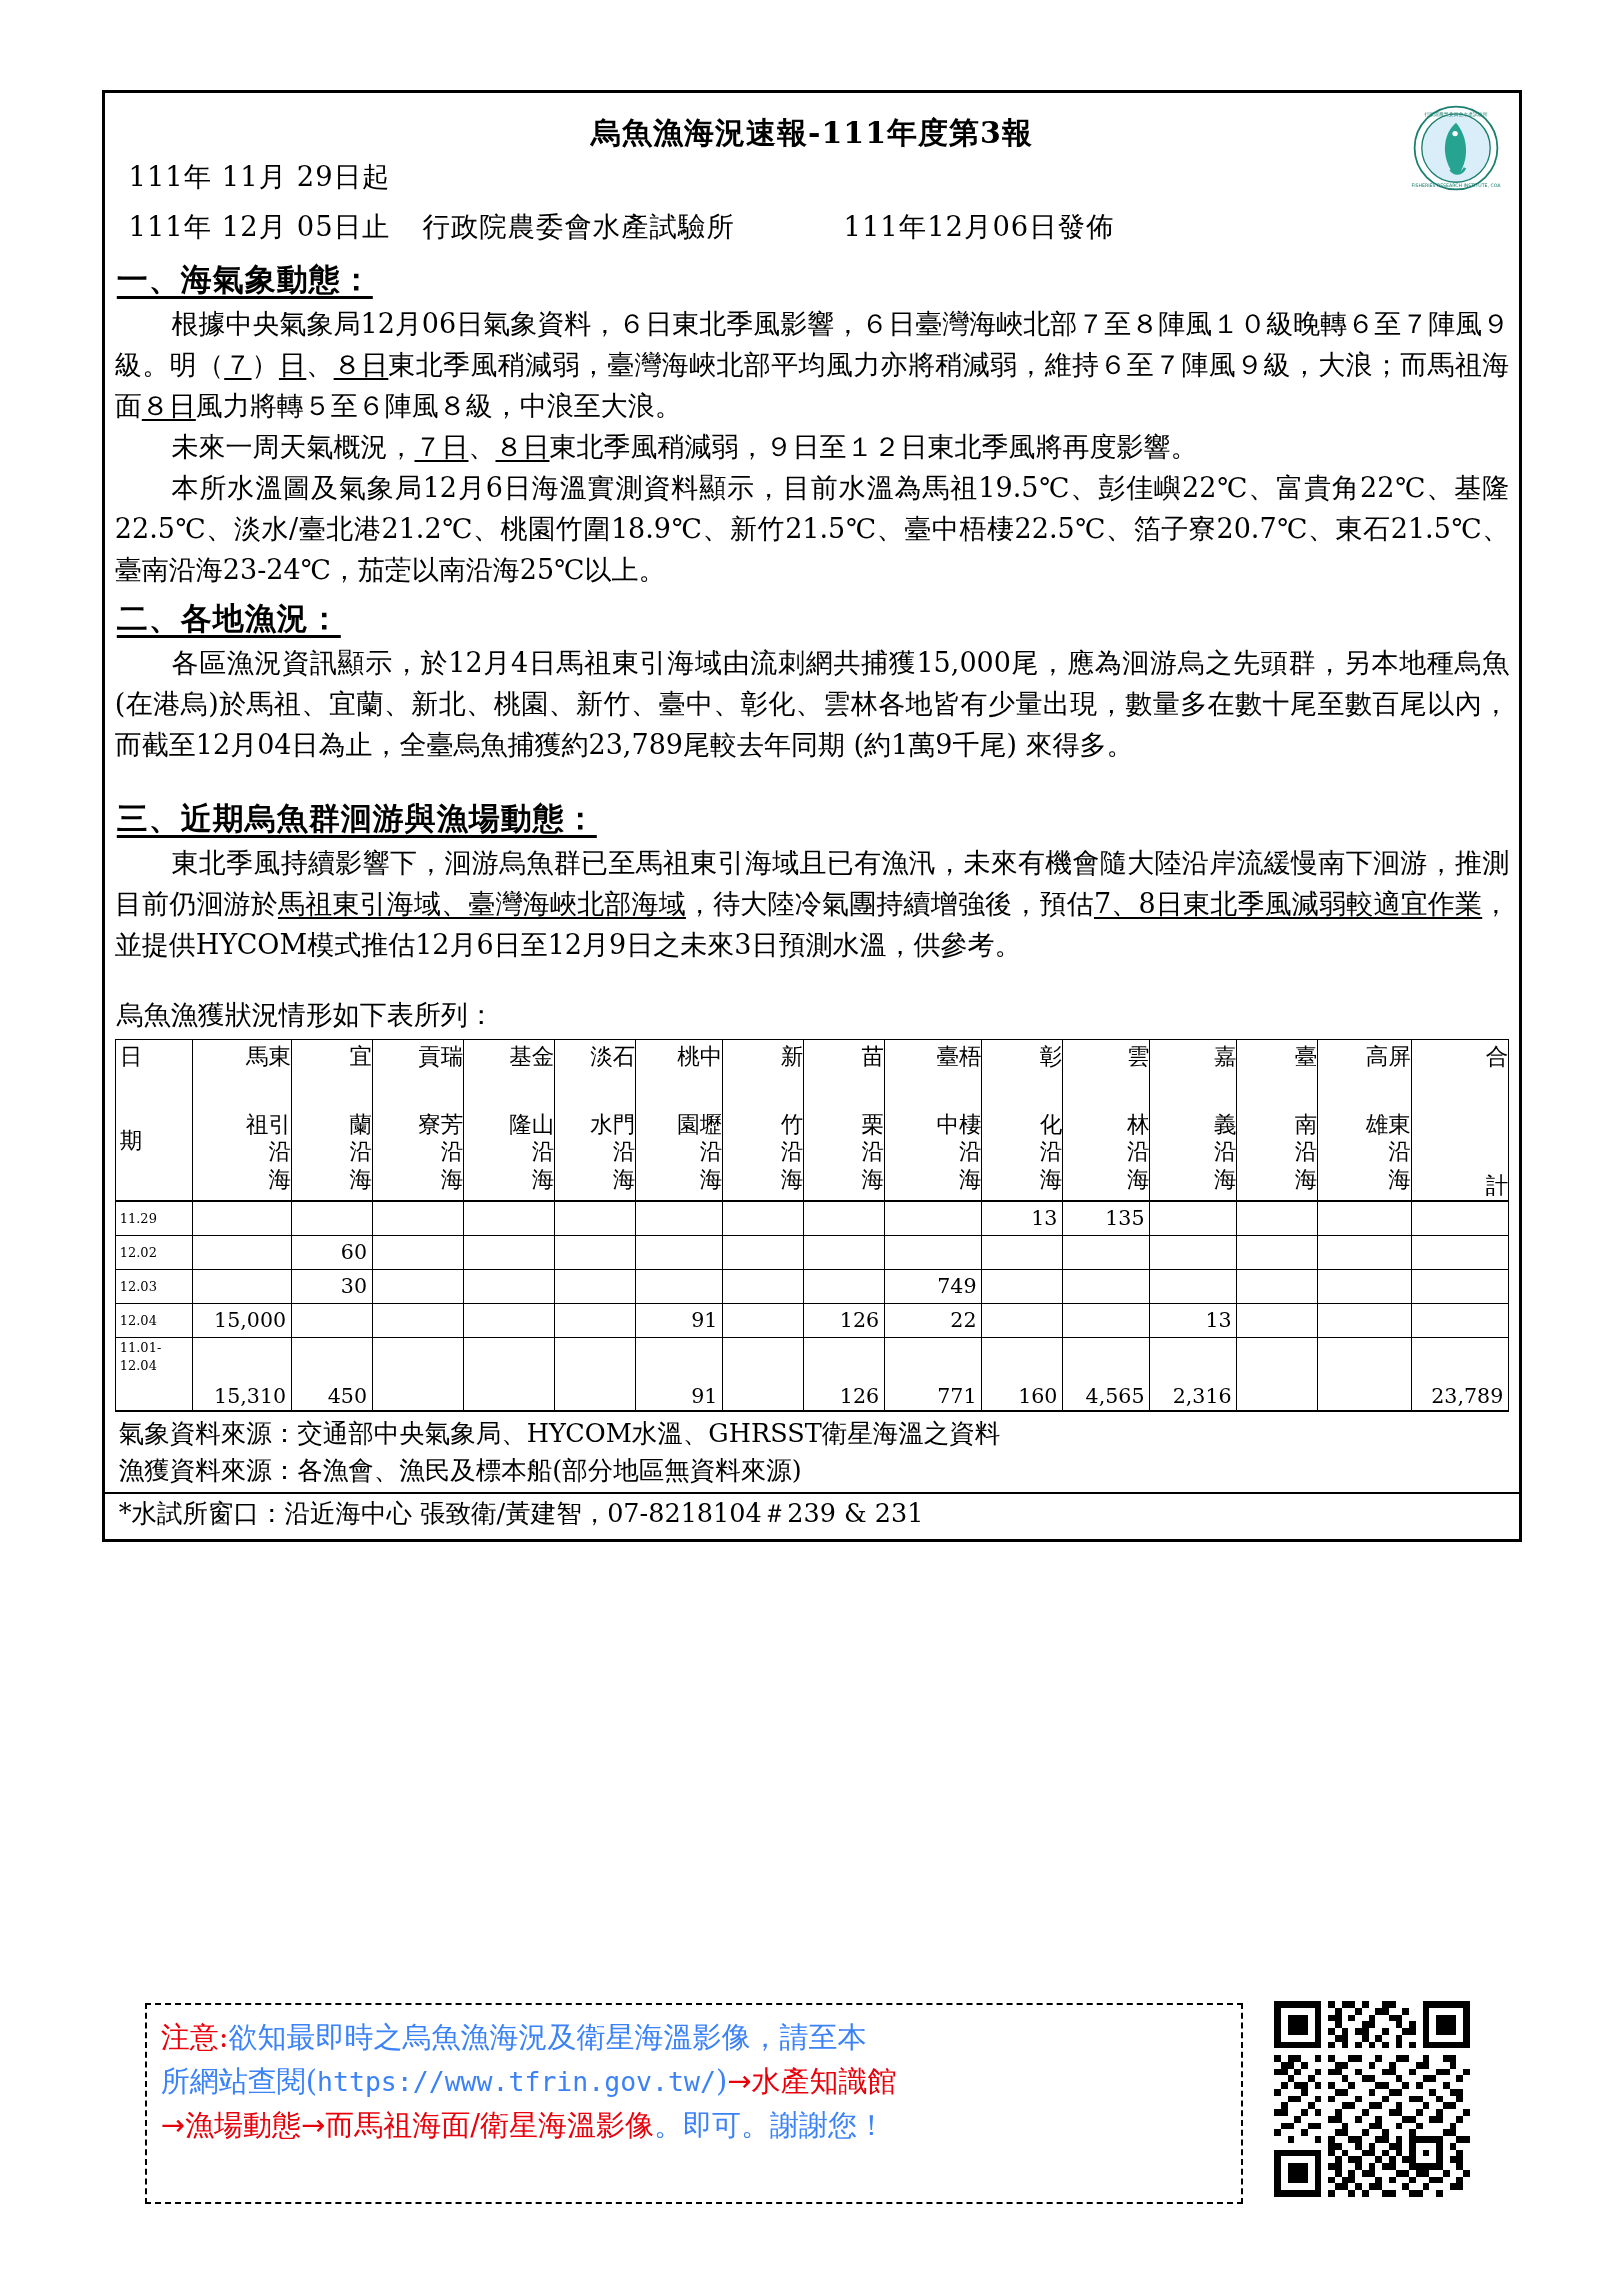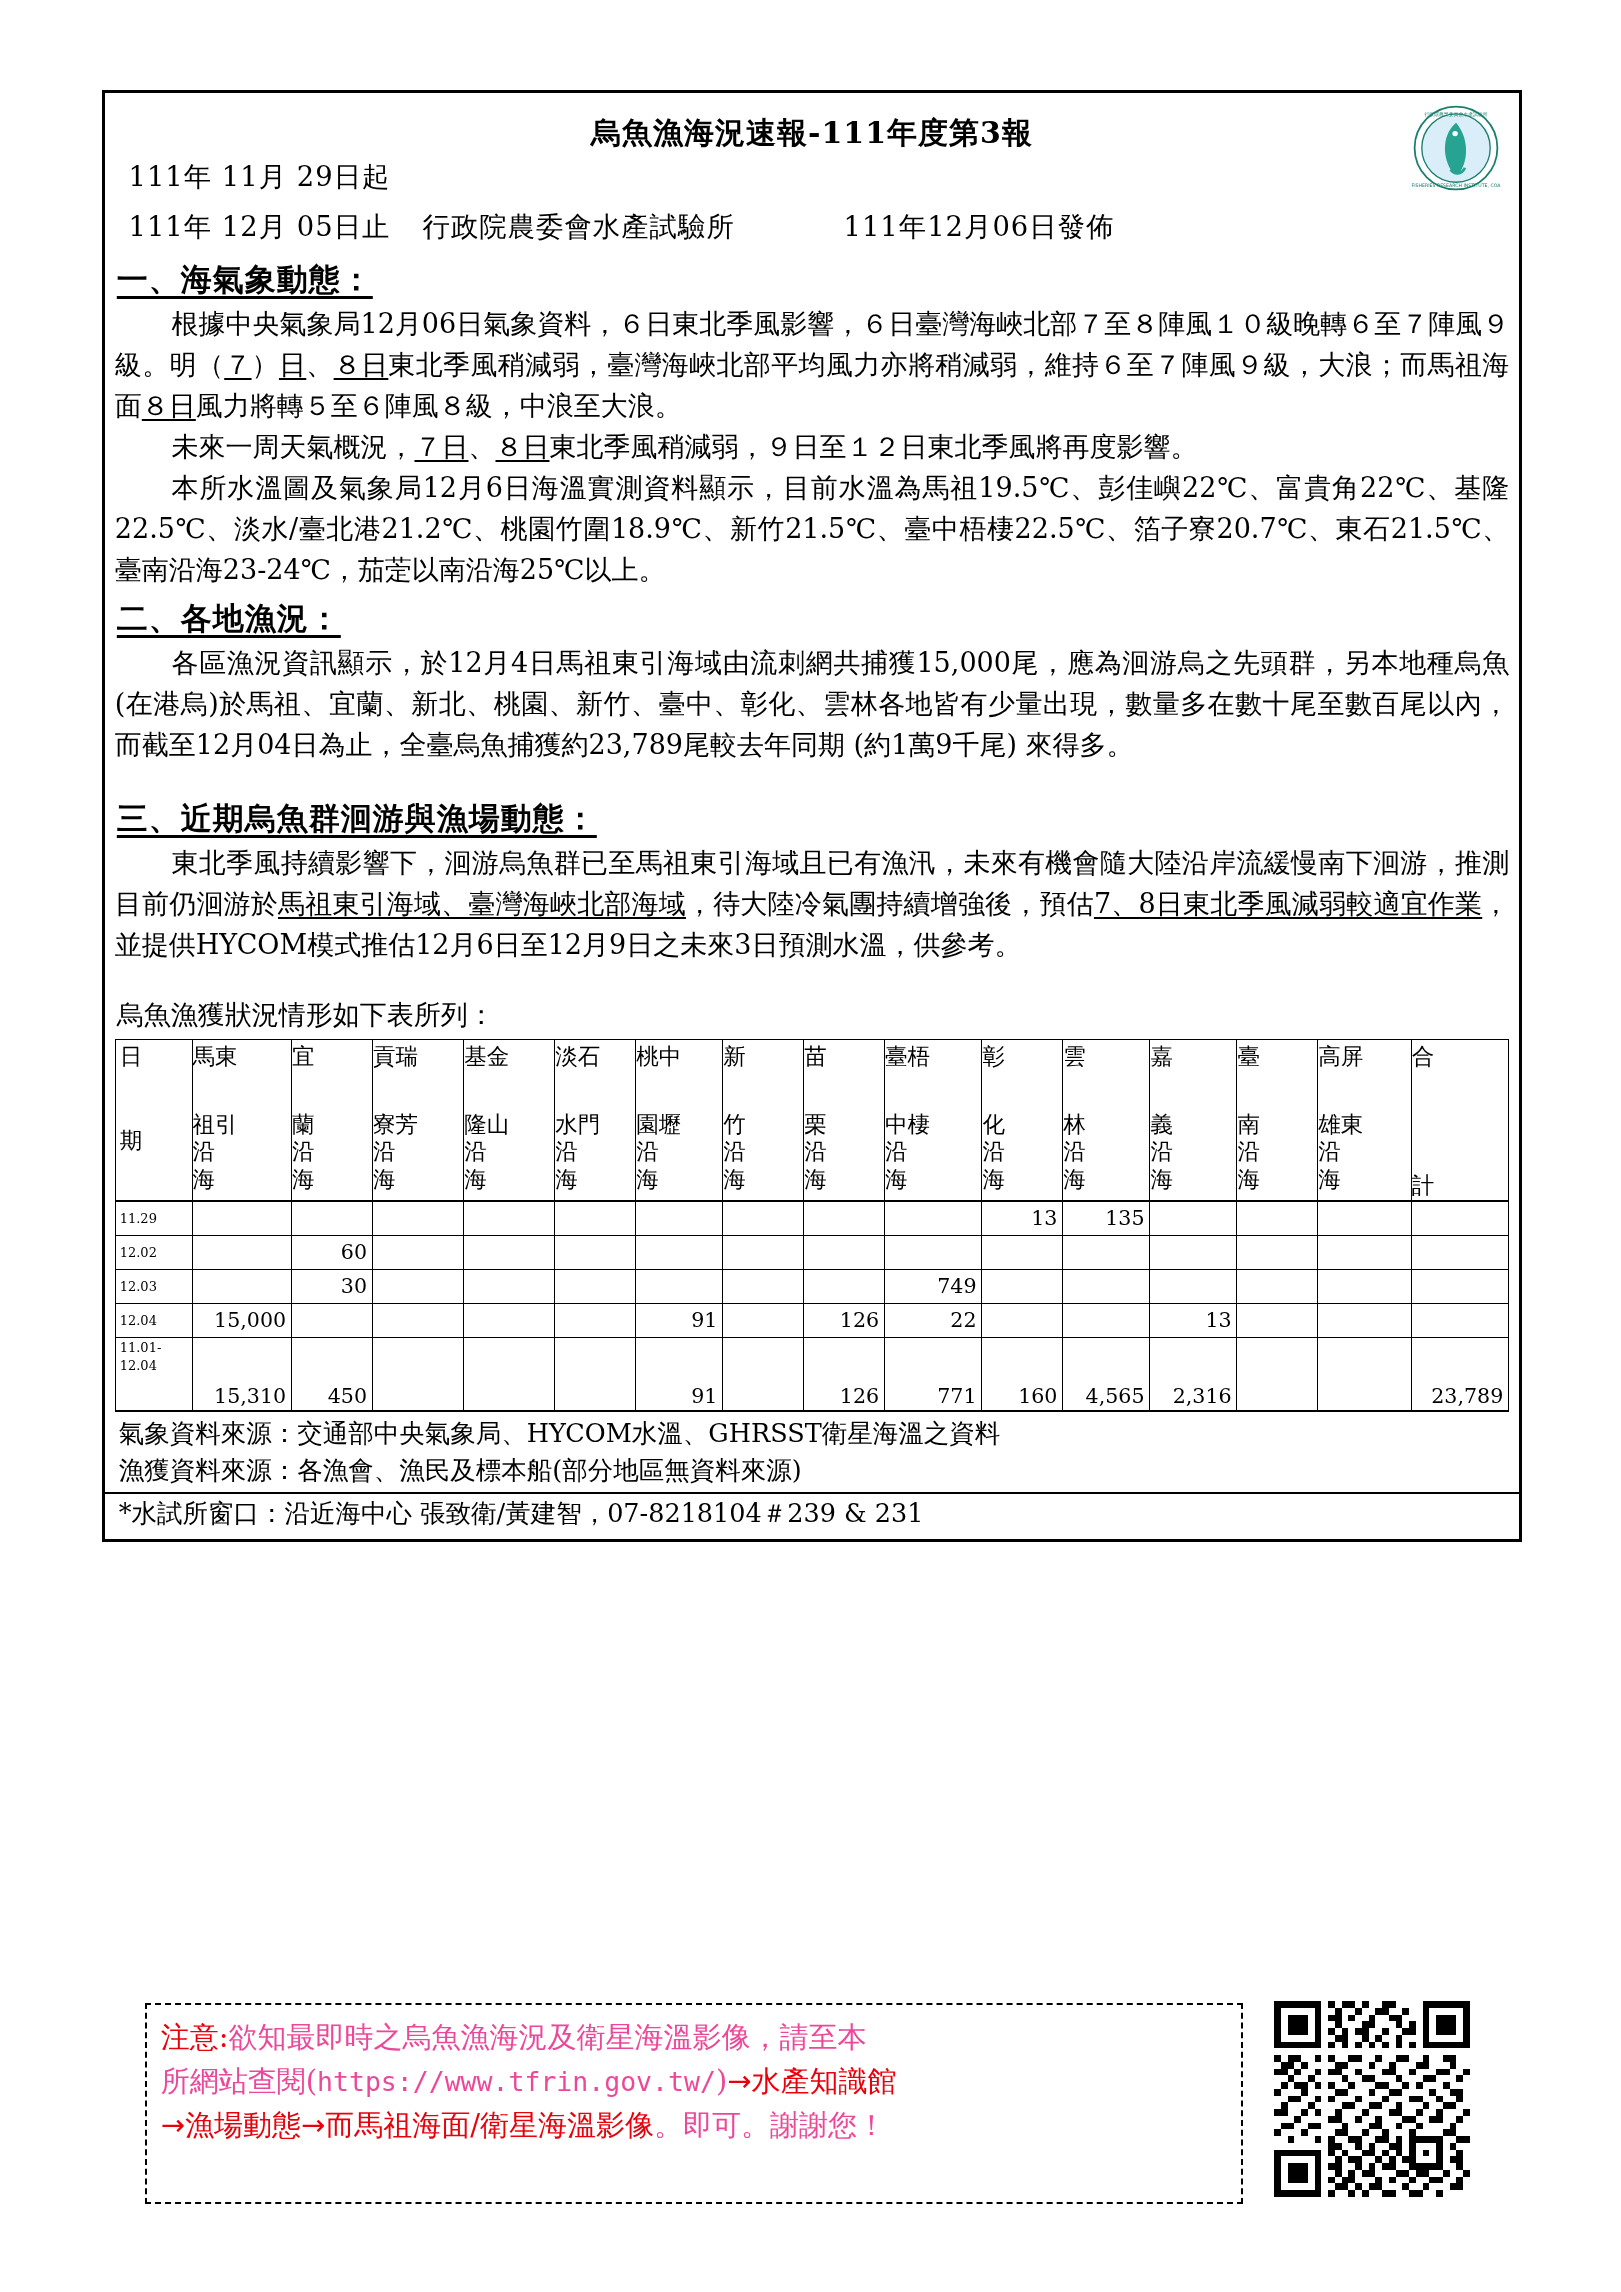--- a/index.html
+++ b/index.html
@@ -82,21 +82,21 @@
     border:1.5px solid #000;
     padding:0;
     font-weight:normal;
   }
   table.fish thead td{
     border-bottom:2.9px solid #000;
     vertical-align:top;
     height:157px;
     font-size:22.5px;
     line-height:1.22;
-    text-align:left;
+    text-align:right;
     padding-top:2.9px;
   }
   table.fish thead td.datecol{
     text-align:left;
     padding-left:3.9px;
   }
   .hdr-top{display:block;white-space:nowrap;}
   .hdr-mid{display:block;white-space:nowrap;margin-top:41px;}
   .hdr-b1{display:block;}
   .hdr-b2{display:block;}
@@ -138,21 +138,21 @@
     box-sizing:border-box;
     padding:9.8px 5.9px 0 13.7px;
   }
   .nline{
     font-size:29px;
     line-height:1.52;
     white-space:nowrap;
     letter-spacing:0px;
   }
   .red{color:#e8000b;}
-  .blue{color:#ec4899;}
+  .blue{color:#3b82f6;}
   .mono{font-family:"DejaVu Sans Mono","Liberation Mono",monospace;font-size:26.5px;}
   .arrow{font-family:"DejaVu Sans","Liberation Sans",sans-serif;}
 
   
   .qrwrap{position:absolute;left:1274px;top:2001px;width:196px;height:196px;}
   .qrwrap svg{display:block;}
 </style>
 </head>
 <body>
 

